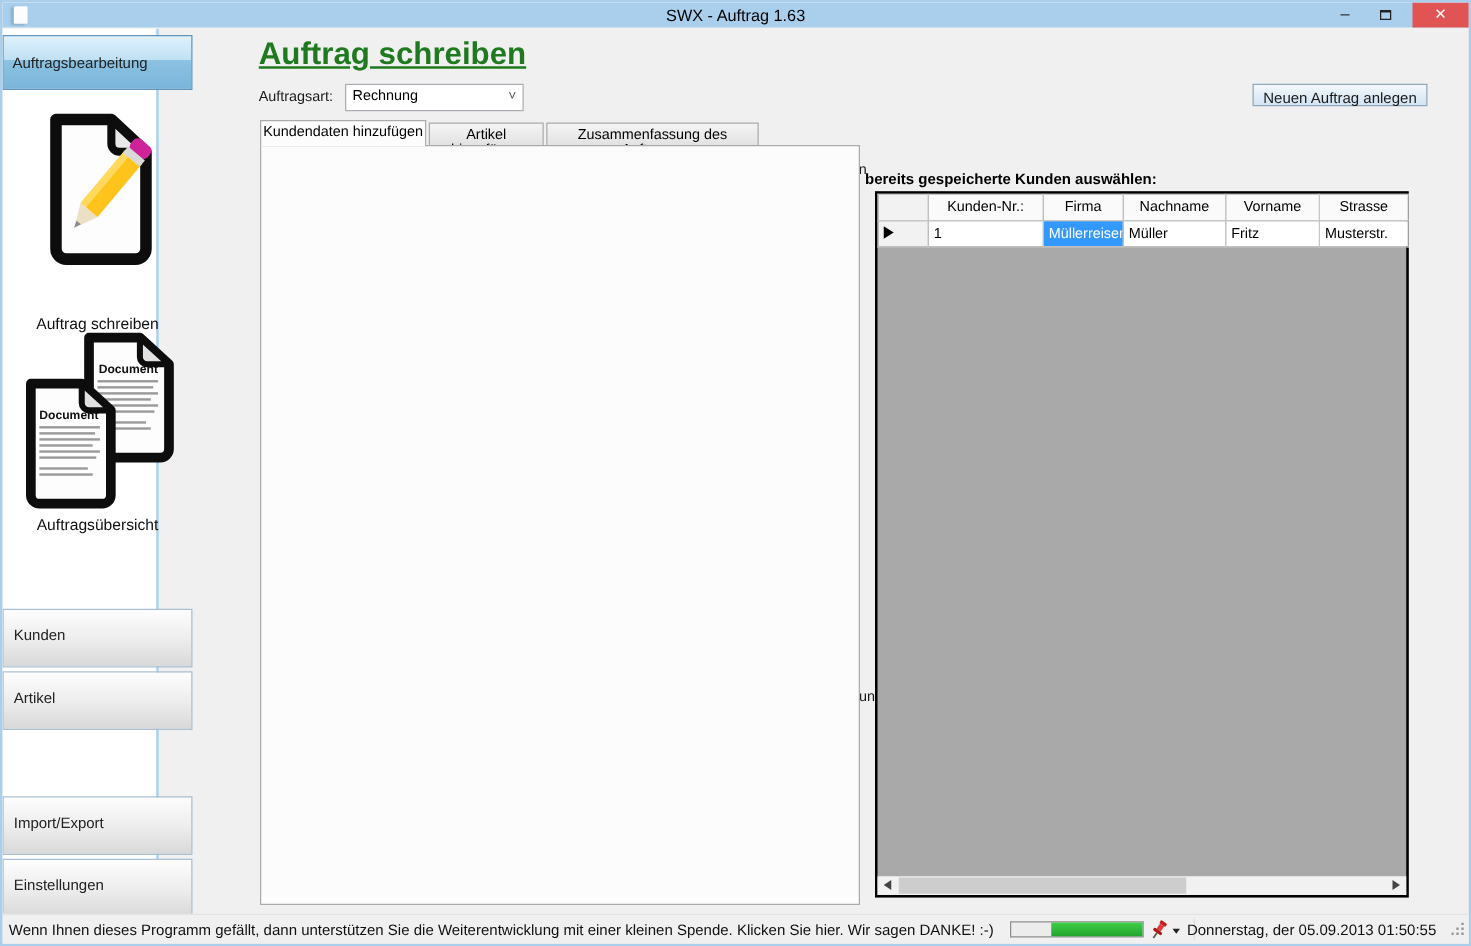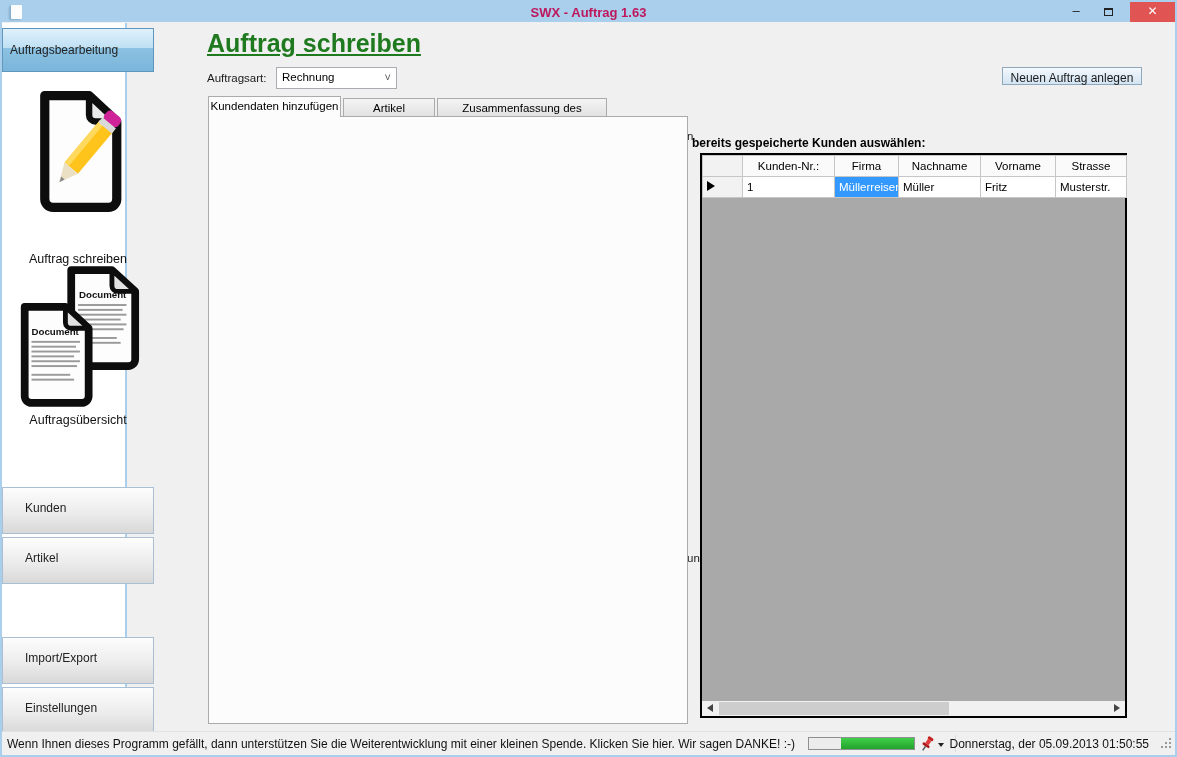--- a/index.html
+++ b/index.html
@@ -4,40 +4,40 @@
 <style>
   * { margin:0; padding:0; box-sizing:border-box; }
   body { font-family:"Liberation Sans", sans-serif; background:#555; }
   #window {
     position:relative; width:1177px; height:757px; margin:0 auto;
     background:#f0f0f0; border:2px solid #a9cfec; overflow:hidden;
     font-size:12px; color:#000;
   }
   
   .titlebar { position:absolute; left:0; top:0; right:0; height:20px; background:#a9cfec; }
-  .titlebar .apptitle { position:absolute; left:0; right:0; top:3px; text-align:center; font-size:13px; color:#be185d;font-weight:bold; }
+  .titlebar .apptitle { position:absolute; left:0; right:0; top:3px; text-align:center; font-size:13px; color:#000000; }
   .win-doc-icon { position:absolute; left:9px; top:3px; width:11px; height:14px; background:#fdfdfd; border-radius:1px; box-shadow:-2px 1px 2px rgba(90,130,160,.45); }
   .caption-btn { position:absolute; top:0; height:20px; text-align:center; line-height:18px; font-size:13px; color:#222; cursor:default; }
   .btn-min { right:84px; width:30px; }
   .btn-max { right:52px; width:30px; }
   .btn-close { right:0; width:45px; background:#e15454; color:#fff; font-size:12px; }
   .btn-max .boxglyph { display:inline-block; width:9px; height:8px; border:1px solid #222; border-top-width:2px; vertical-align:middle; }
   
   .sidebar { position:absolute; left:0px; top:21px; width:125px; height:710px; background:#fff; border-right:2px solid #a9cfec; }
   .sidebar-header {
     position:absolute; left:0; top:5px; width:152px; height:44px;
     background:linear-gradient(#dff1fc,#bfe0f3 45%,#8cc2e2 46%,#7ab5da);
     border:1px solid #5f96bd; font-size:12px; color:#222; padding:14px 0 0 7px;
   }
   .shortcut-caption { position:absolute; left:0; width:152px; text-align:center; font-size:12.5px; color:#111; }
   .icon-wrap { position:absolute; left:0; width:152px; text-align:center; }
   .navbtn {
     position:absolute; left:0; width:152px; height:47px;
     background:linear-gradient(#fdfdfd,#ececec 55%,#d8d8d8);
-    border:1px solid #a9c0d4; font-size:12px; color:#222; padding:13px 0 0 22px;
+    border:1px solid #a9c0d4; font-size:12px; color:#222; padding:13px 0 0 8px;
   }
   
   .main-heading { position:absolute; left:205px; top:27px; font-size:25px; font-weight:bold; color:#1f7a1f; text-decoration:underline; }
   .fieldlabel { position:absolute; font-size:11.5px; color:#1a1a1a; white-space:nowrap; }
   .tbox { position:absolute; height:21px; border:1px solid #abadb3; background:#fff; font-family:"Liberation Sans",sans-serif; font-size:11.5px; padding:0 4px; color:#000; }
   .tbox:disabled, .tbox.disabled { background:#e8e8e8; color:#333; }
   .combo { position:absolute; border:1px solid #abadb3; background:#fff; height:22px; font-size:11.5px; padding:3px 18px 0 5px; }
   .combo .arrow, .dd-arrow { position:absolute; right:6px; top:9px; width:0; height:0; border-left:4px solid transparent; border-right:4px solid transparent; border-top:5px solid #444; }
   .combo .chev { position:absolute; right:5px; top:3px; color:#5a5a5a; font-size:11px; }
   .pushbtn {
@@ -168,21 +168,21 @@
 
     <div class="navbtn" style="top:464px;">Kunden</div>
     <div class="navbtn" style="top:514px;">Artikel</div>
     <div class="navbtn" style="top:664px;">Einstellungen</div>
     <div class="navbtn" style="top:614px;">Import/Export</div>
   </div>
 
   <div class="main-heading">Auftrag schreiben</div>
 
   <div class="fieldlabel" style="left:205px; top:70px;">Auftragsart:</div>
-  <div class="combo" style="left:274px; top:65px; width:121px;">
+  <div class="combo" style="left:274px; top:65px; width:143px;">
     <span>Rechnung</span>
     <span class="chev">˅</span>
   </div>
 
   <div class="pushbtn" style="left:1000px; top:65px; width:140px; height:18px;">Neuen Auftrag anlegen</div>
 
   <div class="tab active" style="left:206px; top:94px; width:133px; height:21px;">Kundendaten hinzufügen</div>
   <div class="tab inactive" style="left:341px; top:96px; width:92px; height:19px;">Artikel hinzufügen</div>
   <div class="tab inactive" style="left:435px; top:96px; width:170px; height:19px;">Zusammenfassung des Auftrages</div>
   <div class="tabpage-topline"></div>

